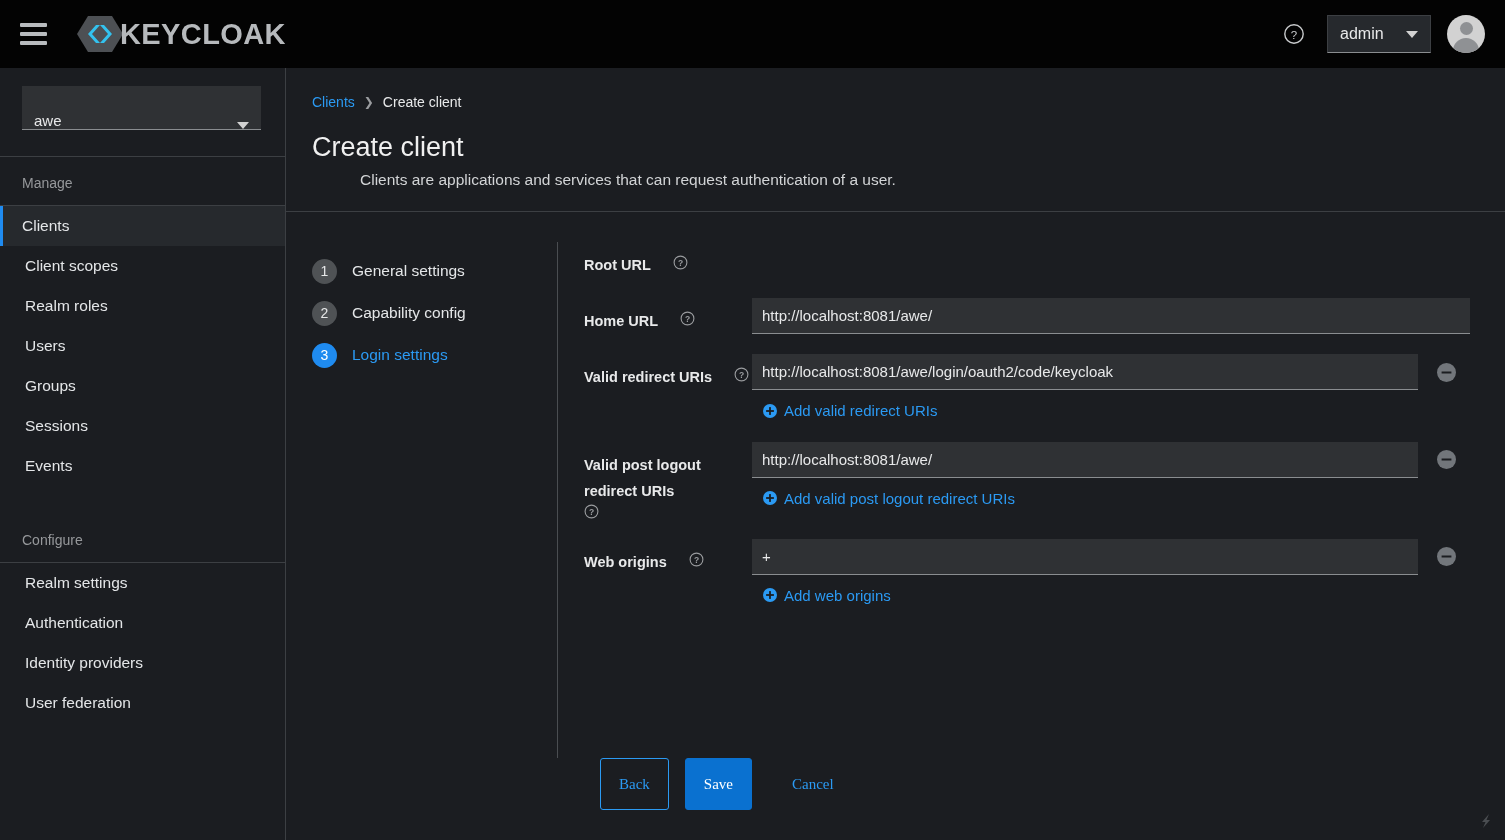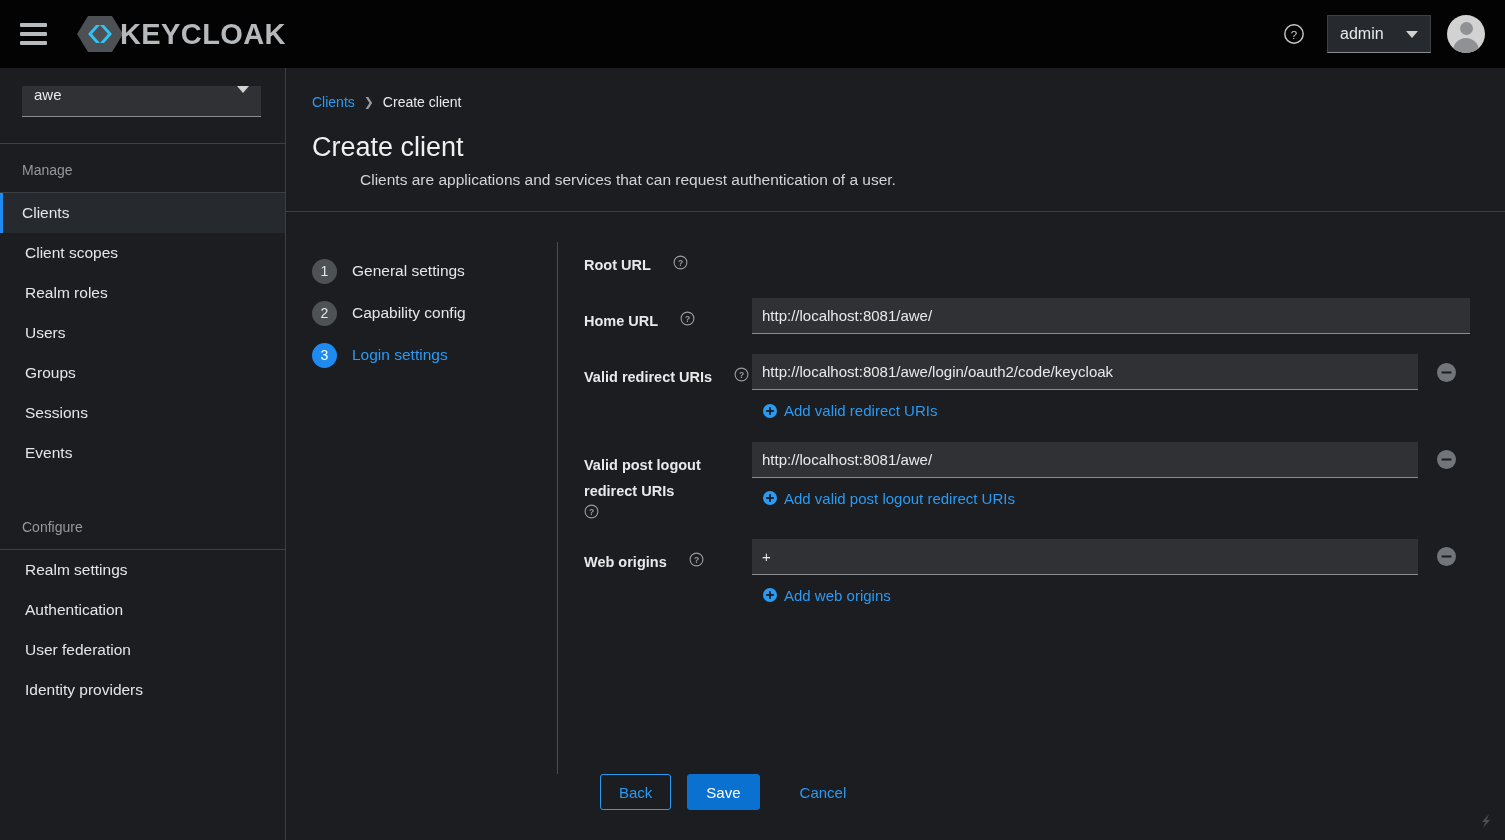--- a/index.html
+++ b/index.html
@@ -140,25 +140,25 @@
     min-width: 286px;
     background: #1b1d21;
     border-right: 1px solid #3c3f43;
     display: flex;
     flex-direction: column;
     padding-top: 18px;
   }
 
   .realm-select {
     margin: 0 24px 0 22px;
-    height: 31px;
+    height: 44px;
     background: #2f3134;
     border-bottom: 1px solid #8a8d90;
     display: flex;
-    align-items: flex-start;
+    align-items: flex-end;
     justify-content: space-between;
     padding: 0 12px;
     cursor: pointer;
   }
   .realm-select .rname { font-size: 15px; color: #e8e9ea; }
 
   .nav-sep { height: 1px; background: #3c3f43; margin-top: 26px; }
 
   .nav-group-title {
     font-size: 14px;
@@ -320,25 +320,25 @@
 
   .actions {
     display: flex;
     align-items: center;
     gap: 16px;
     padding-left: 26px;
     padding-bottom: 30px;
     margin-top: auto;
   }
   .btn {
-    font-family: Liberation Sans, sans-serif;
+    font-family: Liberation Serif, serif;
     font-size: 15px;
     cursor: pointer;
     border-radius: 3px;
-    height: 36px;
+    height: 52px;
     padding: 0 18px;
   }
   .btn-secondary {
     background: transparent;
     border: 1px solid #2b9af3;
     color: #2b9af3;
   }
   .btn-primary {
     background: #0a71d0;
     border: 1px solid #0a71d0;
@@ -442,24 +442,24 @@
       <div class="nav-group-title">Configure</div>
       <div class="nav-divider"></div>
 
       <a class="nav-item">
           <span>Realm settings</span>
         </a>
       <a class="nav-item">
           <span>Authentication</span>
         </a>
       <a class="nav-item">
+          <span>Identity providers</span>
+        </a>
+      <a class="nav-item">
           <span>User federation</span>
-        </a>
-      <a class="nav-item">
-          <span>Identity providers</span>
         </a>
     </nav>
 
     <main class="main">
 
       <div class="page-head">
         <div class="breadcrumb">
           <a class="crumb-link">Clients</a>
           <span class="crumb-sep">❯</span>
           <span class="crumb-current">Create client</span>

